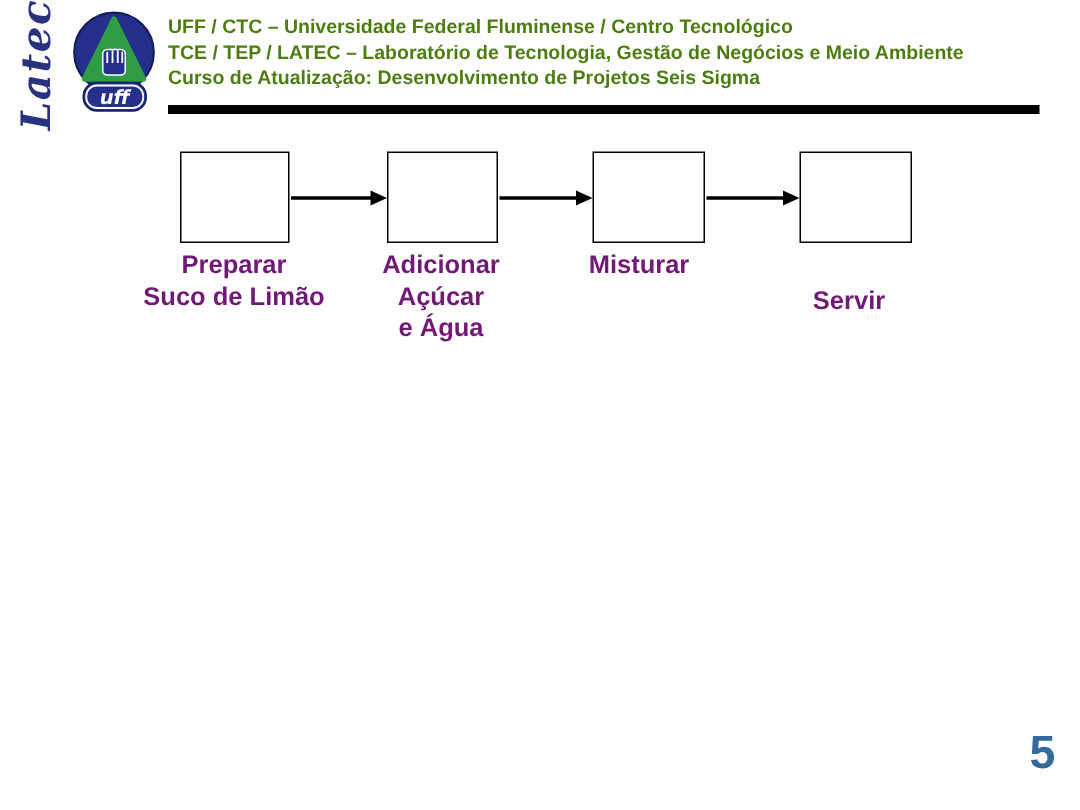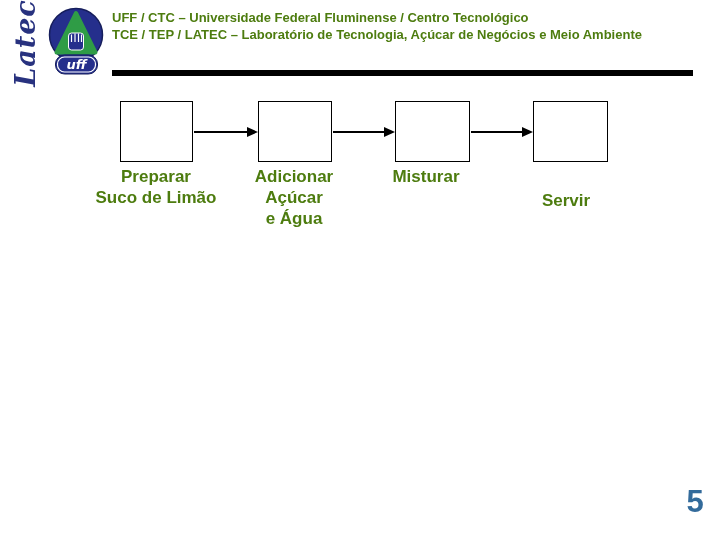--- a/index.html
+++ b/index.html
@@ -36,21 +36,21 @@
     border:1.5px solid #000000;box-sizing:border-box;
   }
   .box-1{left:120px;width:73px;}
   .box-2{left:258px;width:74px;}
   .box-3{left:395px;width:75px;}
   .box-4{left:533px;width:75px;}
   .arrows-svg{position:absolute;left:0;top:0;pointer-events:none;}
 
   .flow-label{
     position:absolute;top:166px;width:170px;
-    font-size:17px;font-weight:bold;color:#4d7c0f;line-height:21px;
+    font-size:17px;font-weight:bold;color:#701a75;line-height:21px;
     text-align:center;white-space:pre-line;
   }
   .label-1{left:71px;}
   .label-2{left:209px;}
   .label-3{left:341px;}
   .label-4{left:481px;margin-top:24px;}
 
   
   .page-number{
     position:absolute;left:678px;top:484px;width:34px;
@@ -76,21 +76,22 @@
       <line x1="31.5" y1="26.5" x2="31.5" y2="35" stroke="#ffffff" stroke-width="1.2"></line>
       <line x1="34.5" y1="27.5" x2="34.5" y2="35" stroke="#ffffff" stroke-width="1.2"></line>
     </g>
     <rect x="8.5" y="48" width="42" height="19" rx="9" fill="#252F8C" stroke="#161E5C" stroke-width="1"></rect>
     <rect x="10.5" y="50" width="38" height="15" rx="7" fill="none" stroke="#ffffff" stroke-width="1.2"></rect>
     <text x="29.5" y="62" text-anchor="middle" fill="#ffffff" font-family="DejaVu Sans, sans-serif" font-size="13" font-weight="bold" font-style="italic">uff</text>
   </svg>
 
   <div class="header-text">
     <div>UFF / CTC – Universidade Federal Fluminense / Centro Tecnológico</div>
-    <div>TCE / TEP / LATEC – Laboratório de Tecnologia, Açúcar de Negócios e Meio Ambiente</div>
+    <div>TCE / TEP / LATEC – Laboratório de Tecnologia, Gestão de Negócios e Meio Ambiente</div>
+    <div>Curso de Atualização: Desenvolvimento de Projetos Seis Sigma</div>
   </div>
 
   <div class="separator"></div>
 
   <div class="flow-box box-1"></div>
   <div class="flow-box box-2"></div>
   <div class="flow-box box-3"></div>
   <div class="flow-box box-4"></div>
 
   <svg class="arrows-svg" width="720" height="540" viewBox="0 0 720 540">

